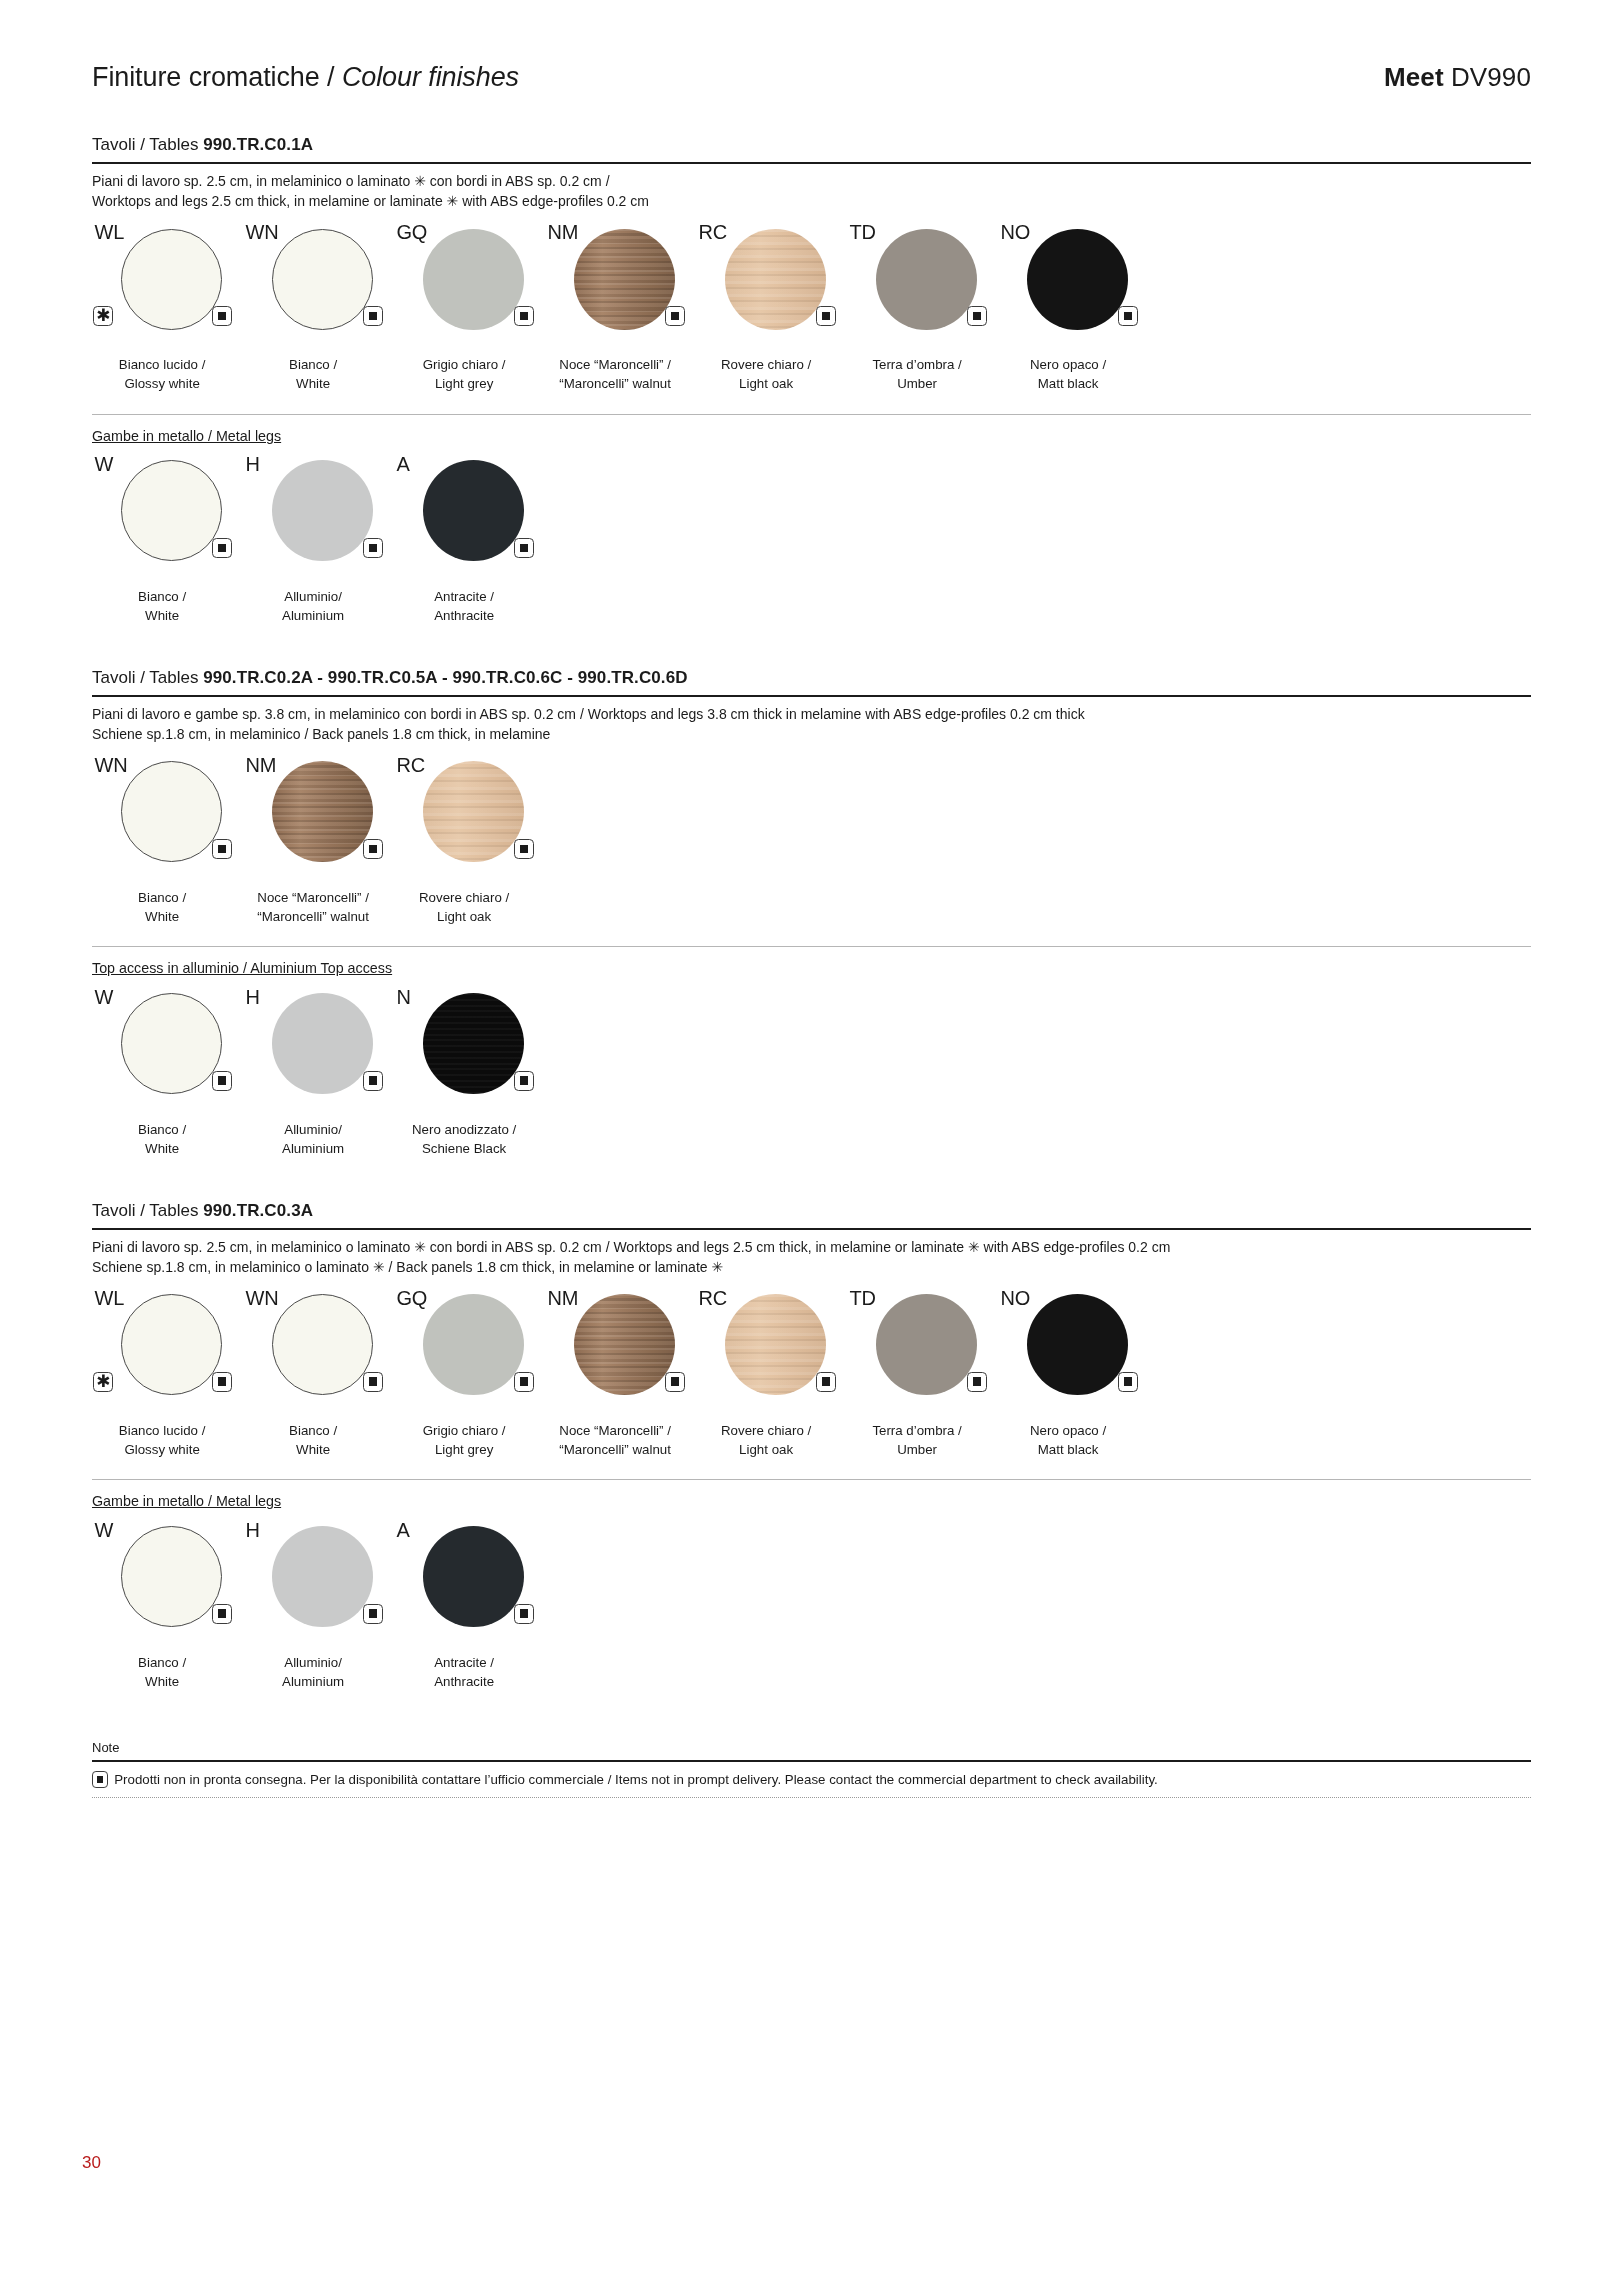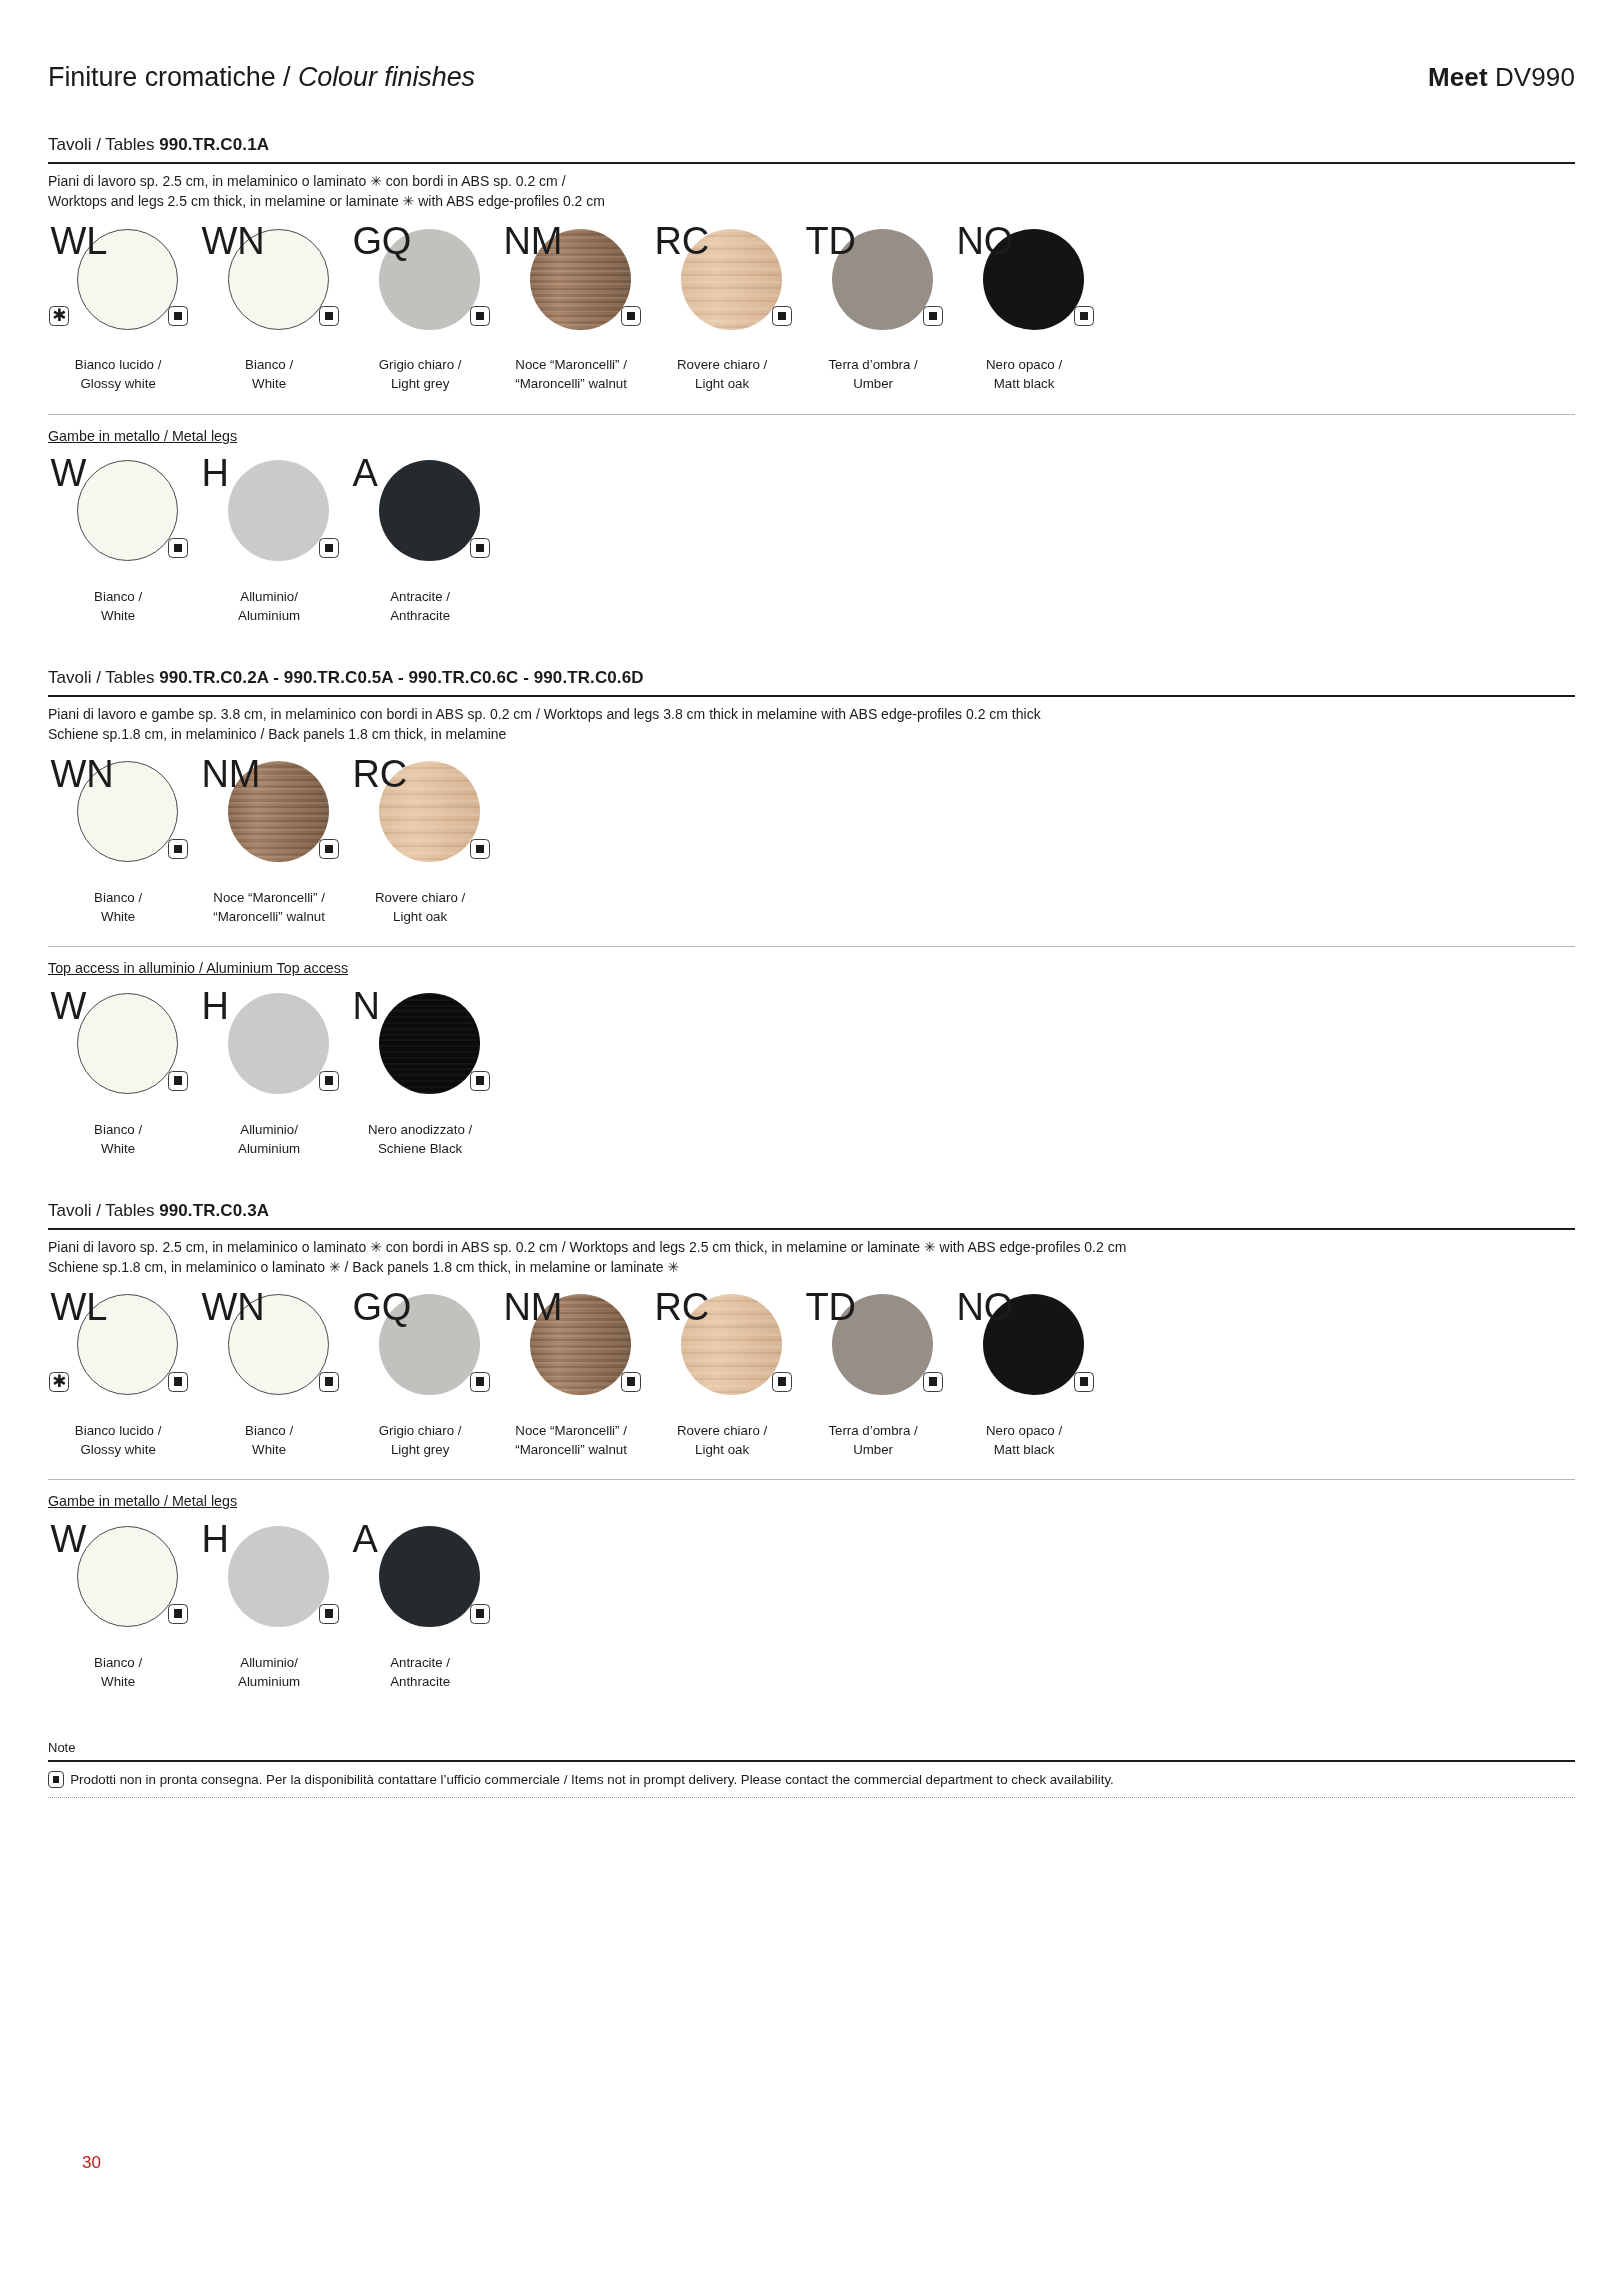--- a/index.html
+++ b/index.html
@@ -10,21 +10,21 @@
   }
   body {
     font-family: "Liberation Sans", sans-serif;
     color: #1b1b1b;
     position: relative;
   }
   .page {
     position: relative;
     width: 1623px;
     height: 2228px;
-    padding: 0 48px;
+    padding: 0 92px;
   }
 
   
   .page-header {
     display: flex;
     align-items: baseline;
     justify-content: space-between;
     padding-top: 62px;
   }
   .header-title {
@@ -94,21 +94,21 @@
 
   .swatch-stage {
     position: relative;
     height: 116px;
     width: 151px;
   }
   .swatch-code {
     position: absolute;
     left: 2.6px;
     top: -3.9px;
-    font-size: 38px;
+    font-size: 20px;
     line-height: 1;
     font-weight: 400;
     letter-spacing: -0.3px;
     z-index: 1;
     color: #1b1b1b;
   }
   .swatch-disc {
     position: absolute;
     left: 29px;
     top: 2.6px;

